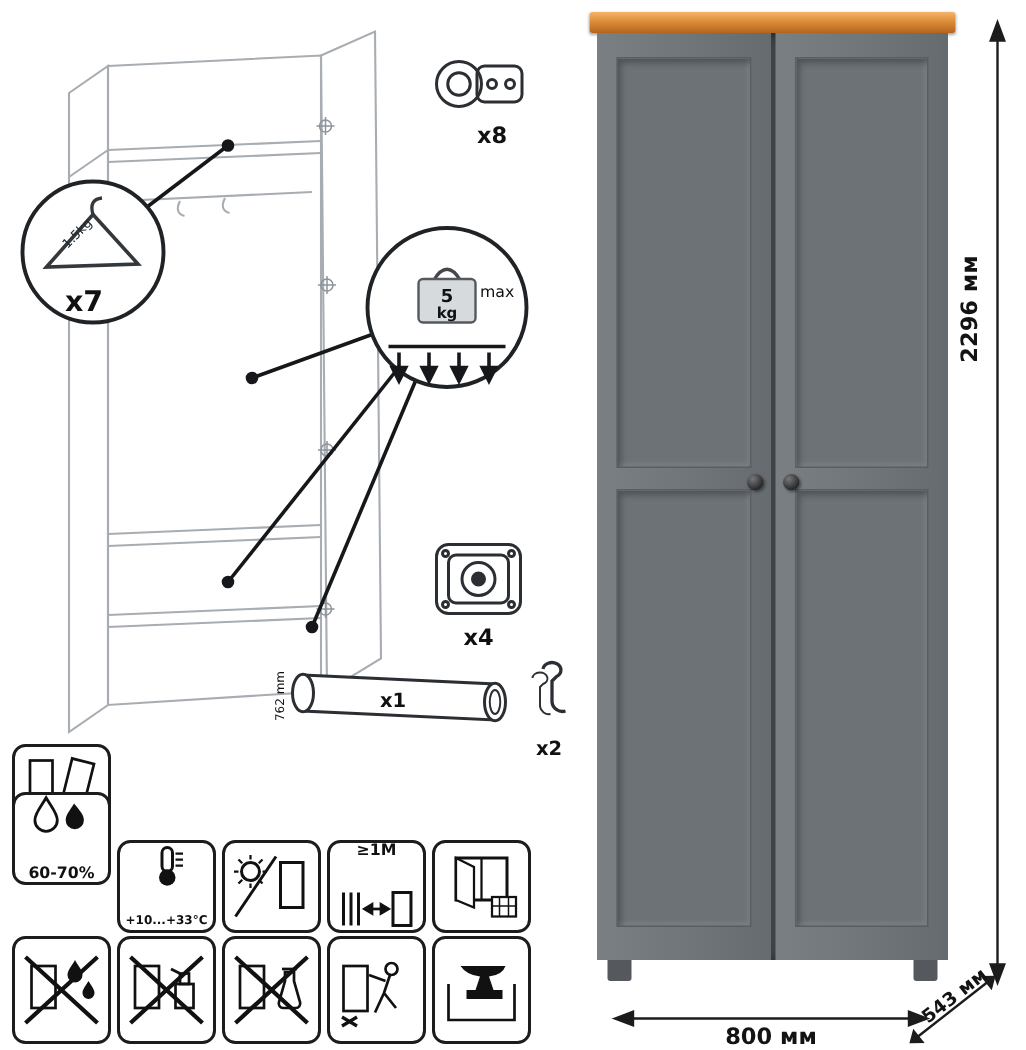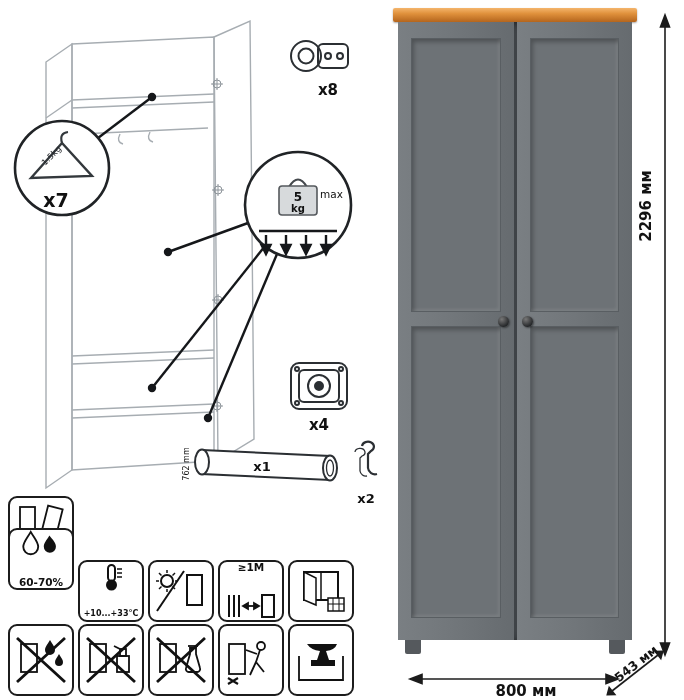--- a/index.html
+++ b/index.html
@@ -193,21 +193,21 @@
     <polygon points="410,679 422,674.5 422,683.5"></polygon>
     <polygon points="618,679 606,674.5 606,683.5"></polygon>
 
     <line x1="612" y1="691" x2="658" y2="655"></line>
     <polygon points="607.3,694.7 614.8,694.5 609.2,687.5"></polygon>
     <polygon points="662.7,651.3 660.8,658.5 655.2,651.5"></polygon>
   </g>
 </svg>
 
 <div class="dim rot90" style="left:586px;top:197px;width:120px">2296 мм</div>
-<div class="dim" style="left:464px;top:682px;width:124px">800 мм</div>
+<div class="dim" style="left:452px;top:682px;width:124px">800 мм</div>
 <div class="dim rot38" style="left:601px;top:656px;width:70px">543 мм</div>
 
 <div class="carebox" style="left:8px;top:496px;width:62px;height:58px">
   <svg width="54" height="48" viewBox="0 0 54 48">
     <rect x="6" y="4" width="15" height="24" fill="none" stroke="#111" stroke-width="1.8"></rect>
     <path d="M7 35 l4 6 l8 -10" fill="none" stroke="#111" stroke-width="2.4"></path>
     <g transform="rotate(14 38 16)">
         <rect x="31" y="4" width="15" height="24" fill="none" stroke="#111" stroke-width="1.8"></rect>
       </g>
     <path d="M31 33 l12 12 M43 33 l-12 12" stroke="#111" stroke-width="2.4"></path>

